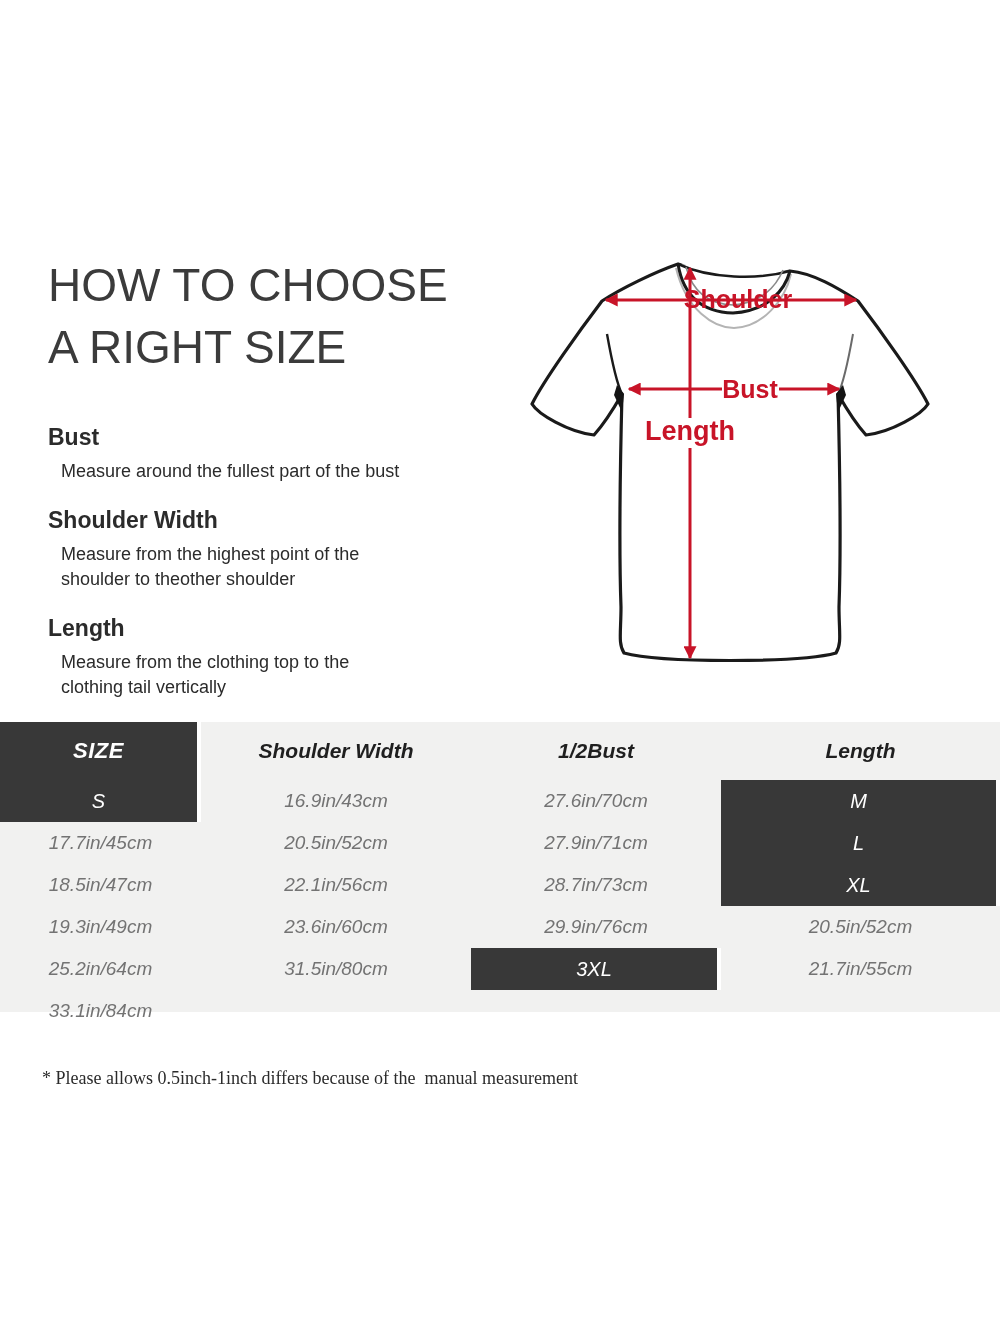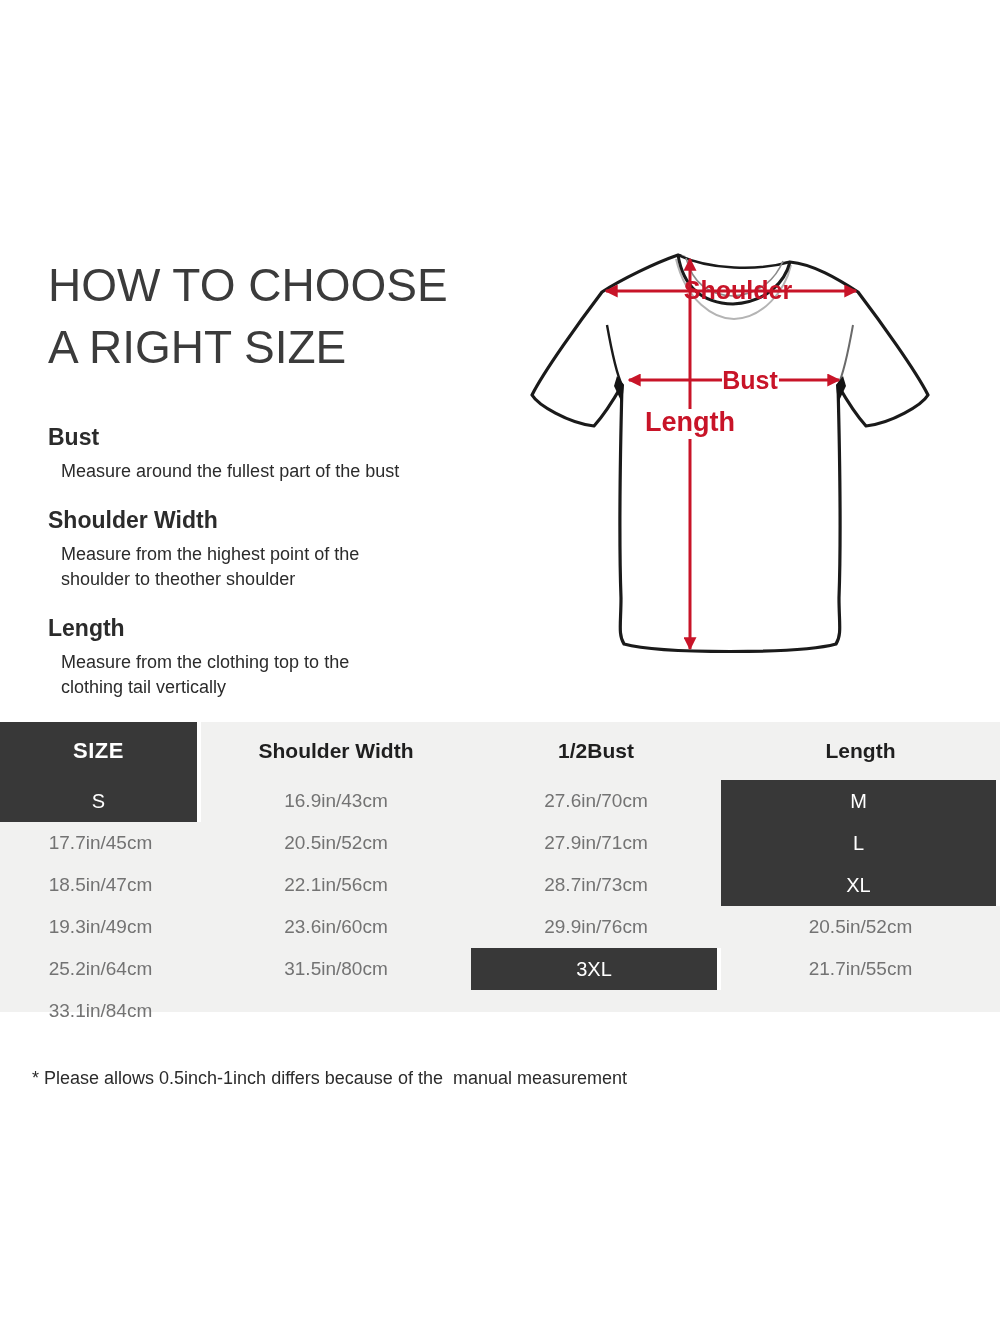--- a/index.html
+++ b/index.html
@@ -21,41 +21,42 @@
   .howto-section h2 {
     font-size:23px; line-height:26px; font-weight:bold;
     color:#2b2b2b; margin:0 0 9px 0;
   }
   .howto-section p {
     font-size:18px; line-height:25px; color:#2b2b2b;
     margin:0 0 23px 13px; white-space:pre-line;
   }
 
   
-  .diagram { position:absolute; left:500px; top:233px; width:460px; height:440px; }
+  .diagram { position:absolute; left:500px; top:242px; width:460px; height:440px; }
 
   
   .size-table {
     position:absolute; left:0; top:722px; width:1000px; height:290px;
     display:grid;
     grid-template-columns:201px 270px 250px 279px;
     grid-template-rows:58px repeat(6, 42px);
     background:#f1f1f0;
+    font-style:italic;
   }
   .cell { display:flex; align-items:center; justify-content:center; }
   .size-col { background:#383838; color:#ffffff; border-right:4px solid #ffffff; }
   .head-size { font-size:22px; font-weight:bold; letter-spacing:0.5px; }
   .head-col  { font-size:21px; font-weight:bold; color:#1f1f1f; }
   .size-label { font-size:20px; font-weight:400; }
   .value { font-size:19px; color:#737373; }
 
   
   .footnote {
-    position:absolute; left:32px; top:1066px;
-    font-size:18px; line-height:24px; color:#2b2b2b; white-space:pre-wrap;
+    position:absolute; left:42px; top:1066px;
+    font-size:18px; line-height:24px; color:#2b2b2b; white-space:pre-wrap;font-family:Liberation Serif, serif;
   }
 </style>
 </head>
 <body>
 
 <div class="howto">
   <h1 class="howto-title">HOW TO CHOOSE
 A RIGHT SIZE</h1>
 
   <div class="howto-section">

